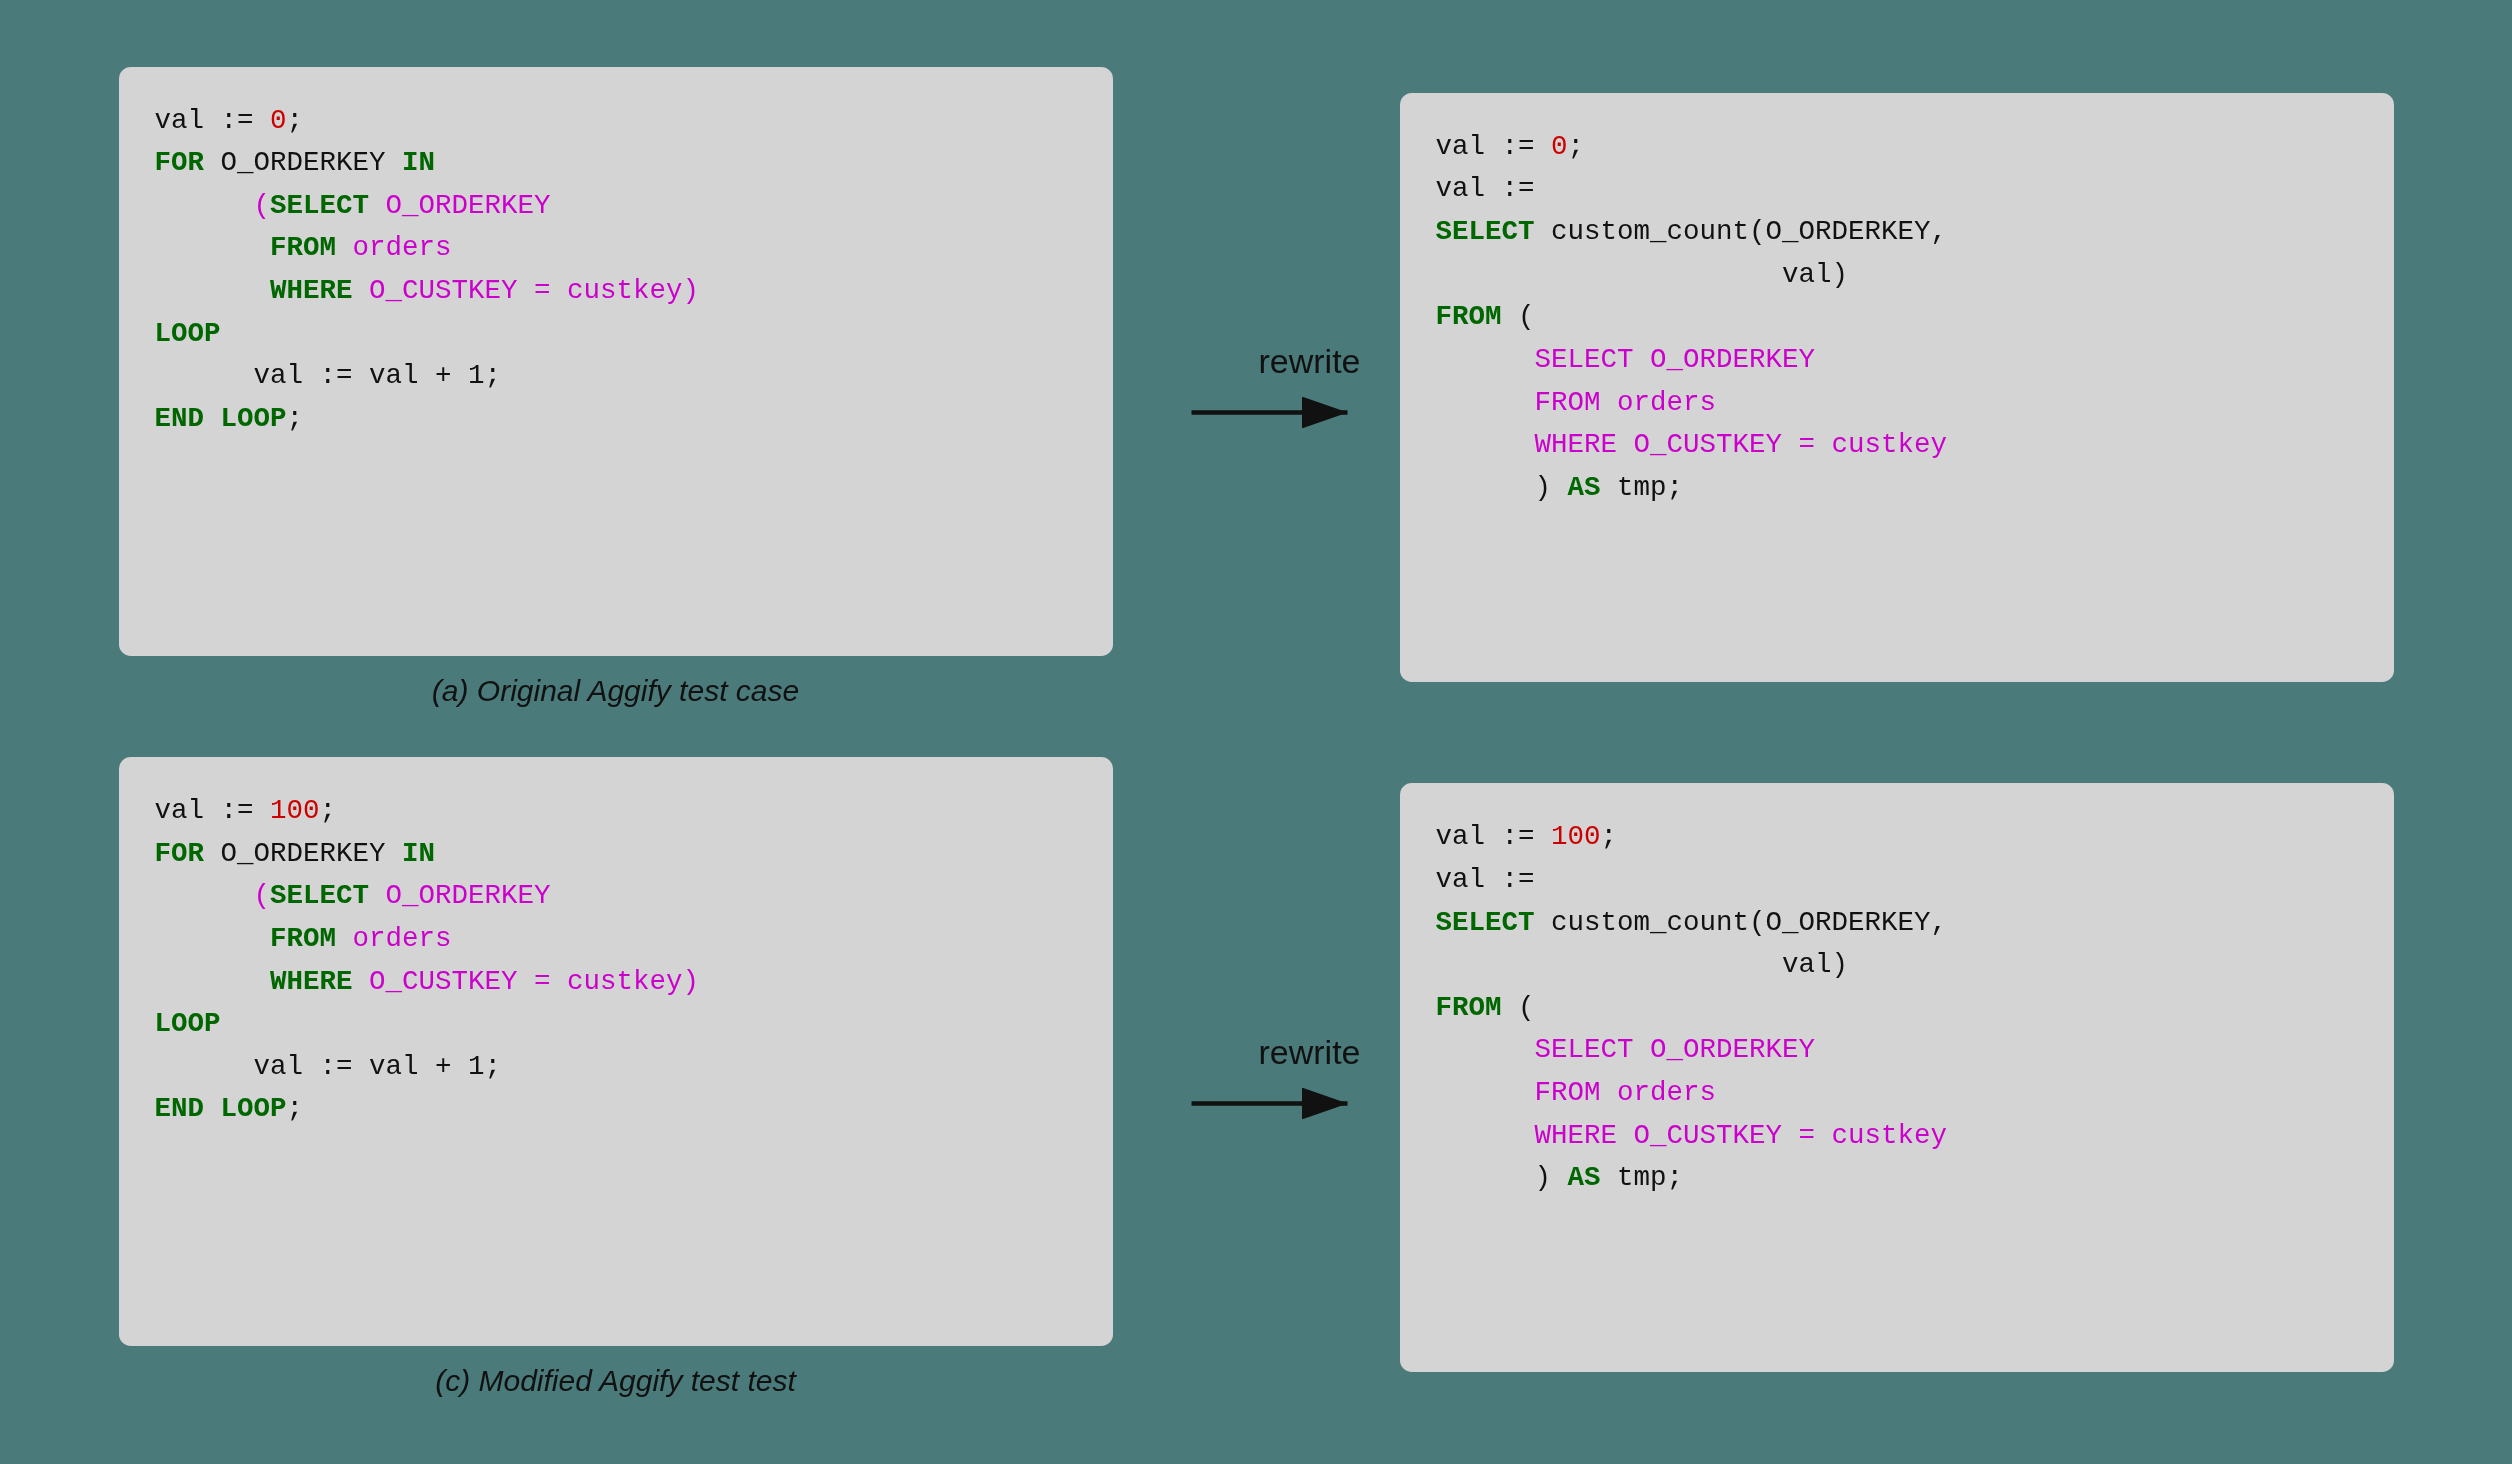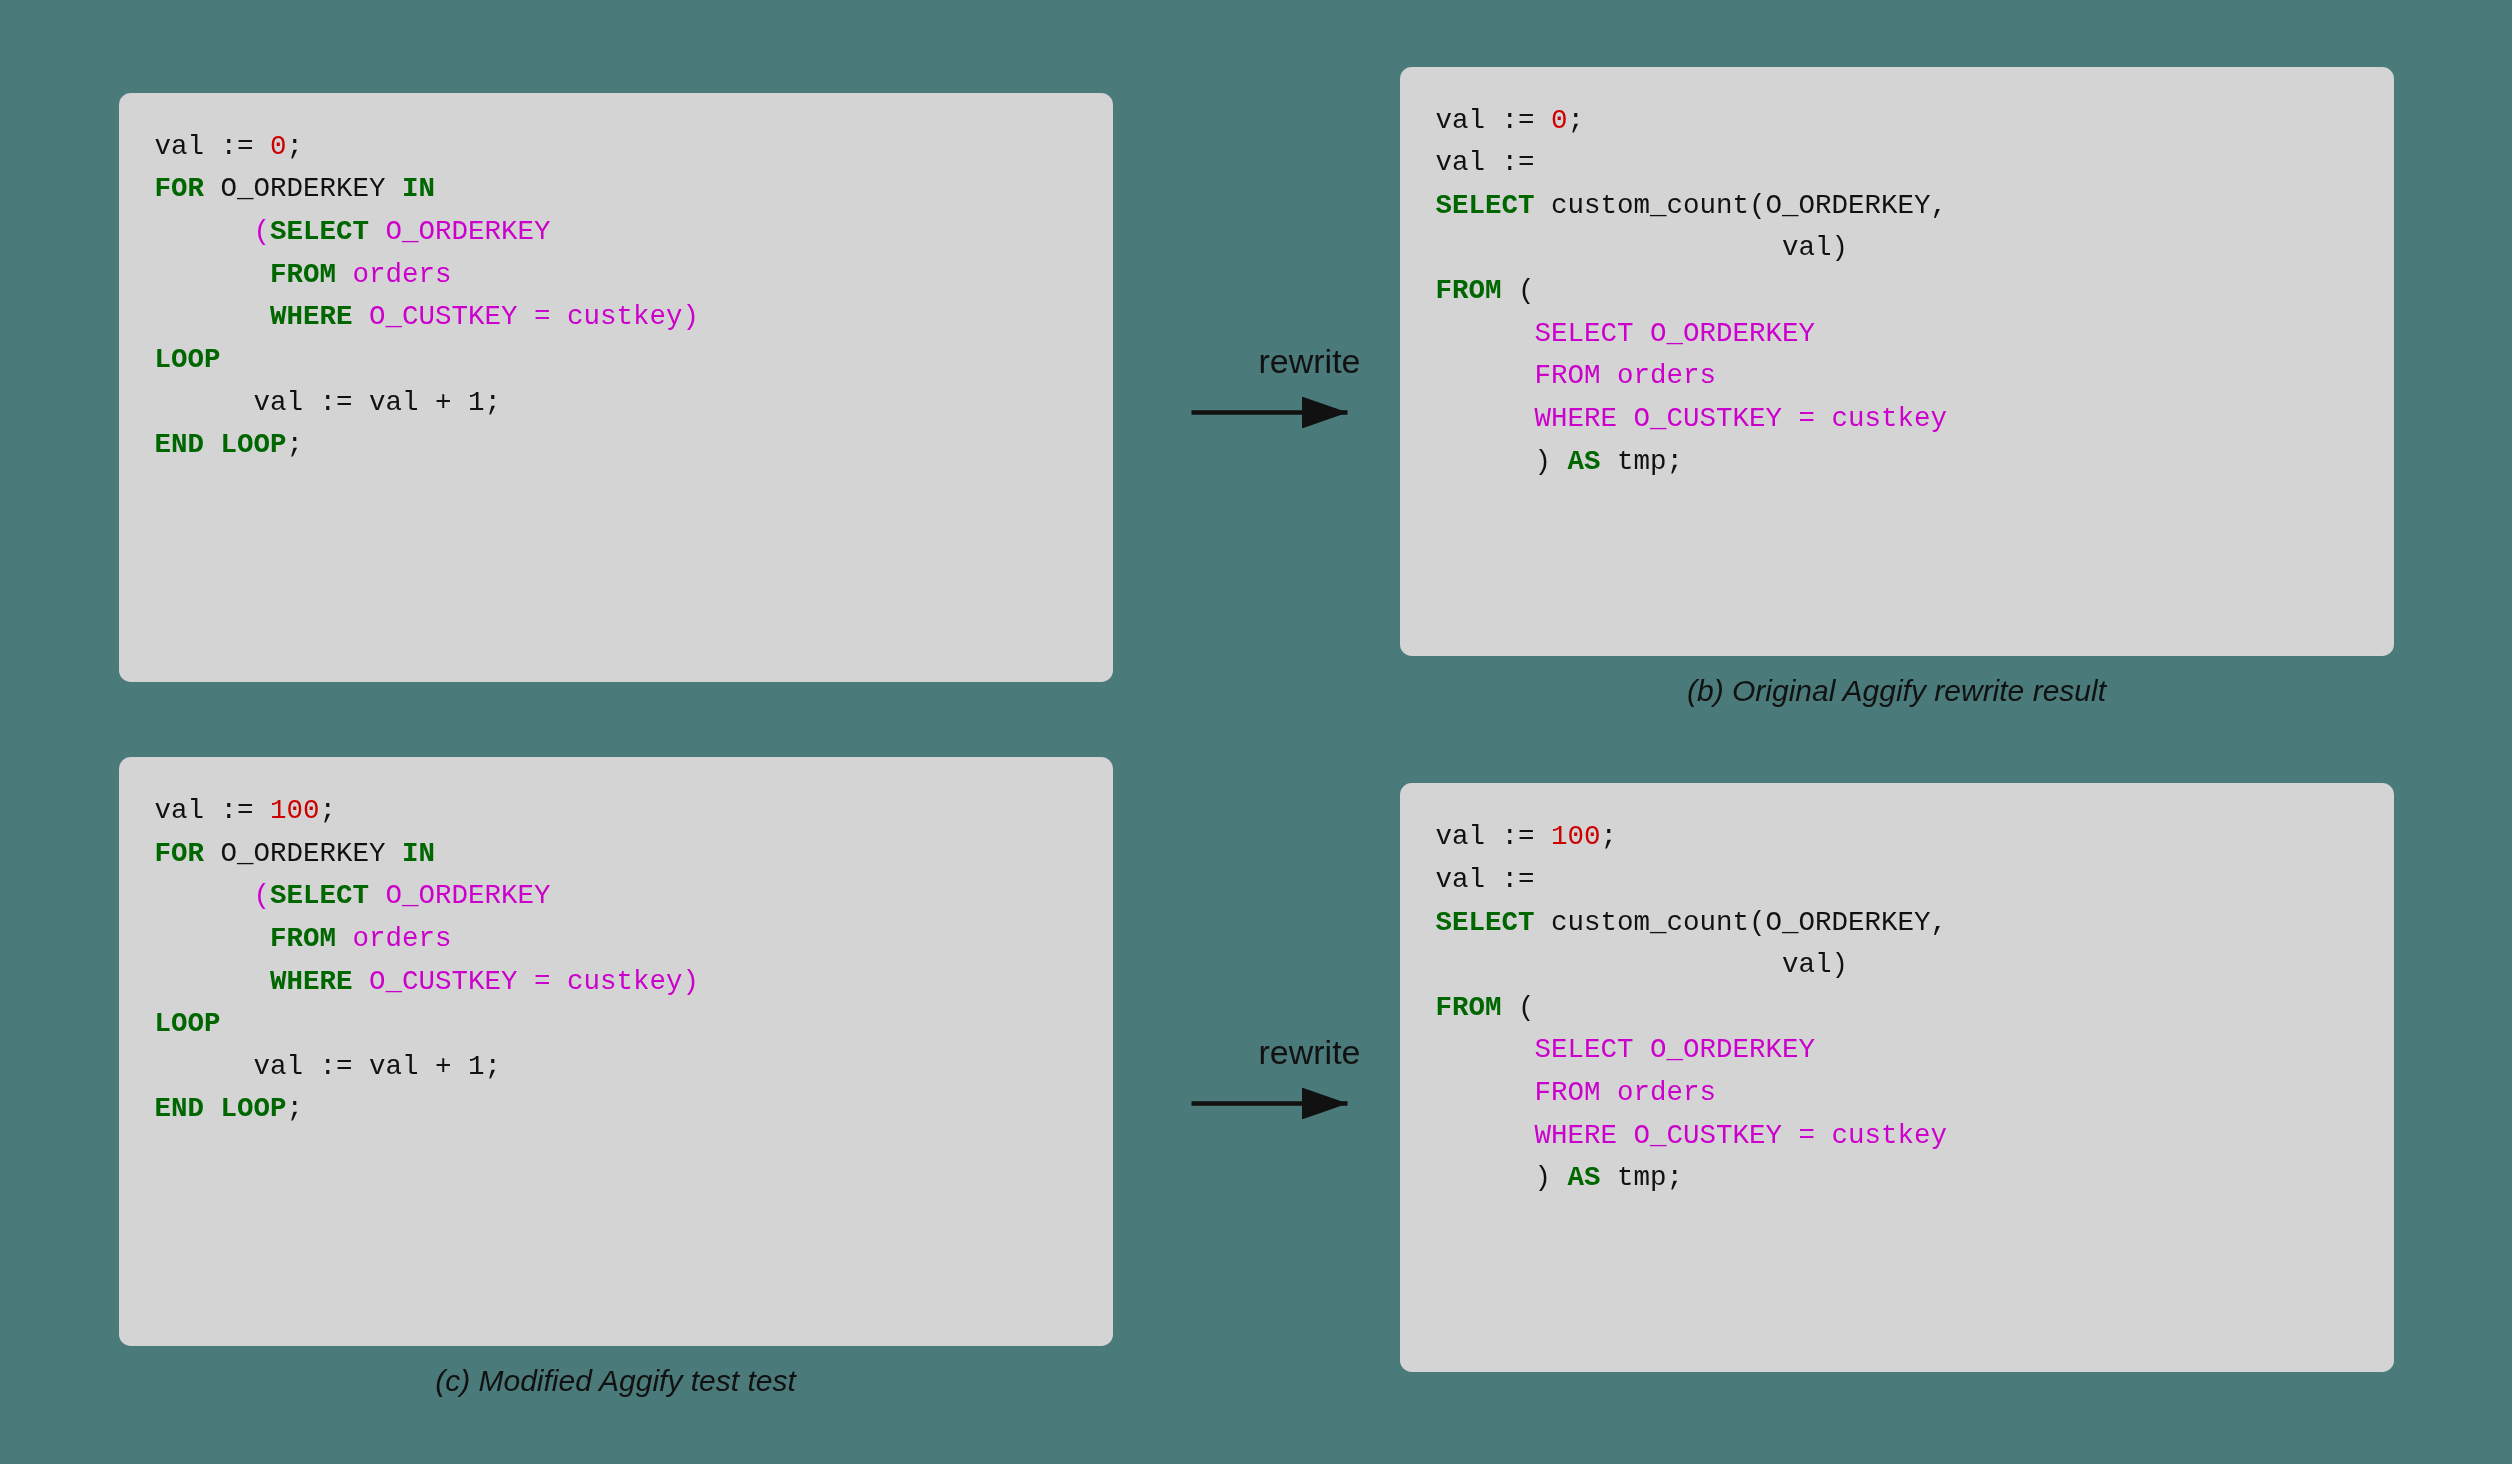--- a/index.html
+++ b/index.html
@@ -101,20 +101,21 @@
       <div class="code-box">
         <pre class="code-content"><span class="txt-black">val := </span><span class="val-red">0</span><span class="txt-black">;</span>
 <span class="kw-bold-green">FOR</span><span class="txt-black"> O_ORDERKEY </span><span class="kw-bold-green">IN</span>
 <span class="val-magenta">      (</span><span class="kw-bold-green">SELECT</span><span class="val-magenta"> O_ORDERKEY</span>
 <span class="val-magenta">       </span><span class="kw-bold-green">FROM</span><span class="val-magenta"> orders</span>
 <span class="val-magenta">       </span><span class="kw-bold-green">WHERE</span><span class="val-magenta"> O_CUSTKEY = custkey)</span>
 <span class="kw-bold-green">LOOP</span>
 <span class="txt-black">      val := val + 1;</span>
 <span class="kw-bold-green">END LOOP</span><span class="txt-black">;</span></pre>
       </div>
+      <div class="caption">(a) Original Aggify test case</div>
     </div>
 
     <div class="arrow-container">
       <div class="arrow-label">rewrite</div>
       <svg class="arrow" viewBox="0 0 260 60" xmlns="http://www.w3.org/2000/svg">
         <defs>
           <marker id="arrowhead1" markerWidth="10" markerHeight="7" refX="10" refY="3.5" orient="auto">
             <polygon points="0 0, 10 3.5, 0 7" fill="#111"></polygon>
           </marker>
         </defs>
@@ -127,21 +128,20 @@
         <pre class="code-content"><span class="txt-black">val := </span><span class="val-red">0</span><span class="txt-black">;</span>
 <span class="txt-black">val :=</span>
 <span class="kw-bold-green">SELECT</span><span class="txt-black"> custom_count(O_ORDERKEY,</span>
 <span class="txt-black">                     val)</span>
 <span class="kw-bold-green">FROM</span><span class="txt-black"> (</span>
 <span class="txt-black">      </span><span class="val-magenta">SELECT O_ORDERKEY</span>
 <span class="txt-black">      </span><span class="val-magenta">FROM orders</span>
 <span class="txt-black">      </span><span class="val-magenta">WHERE O_CUSTKEY = custkey</span>
 <span class="txt-black">      ) </span><span class="kw-bold-green">AS</span><span class="txt-black"> tmp;</span></pre>
       </div>
-      <div class="caption">(b) Original Aggify rewrite result</div>
     </div>
   </div>
 
   <div class="row">
 
     <div>
       <div class="code-box">
         <pre class="code-content"><span class="txt-black">val := </span><span class="val-red">100</span><span class="txt-black">;</span>
 <span class="kw-bold-green">FOR</span><span class="txt-black"> O_ORDERKEY </span><span class="kw-bold-green">IN</span>
 <span class="val-magenta">      (</span><span class="kw-bold-green">SELECT</span><span class="val-magenta"> O_ORDERKEY</span>

